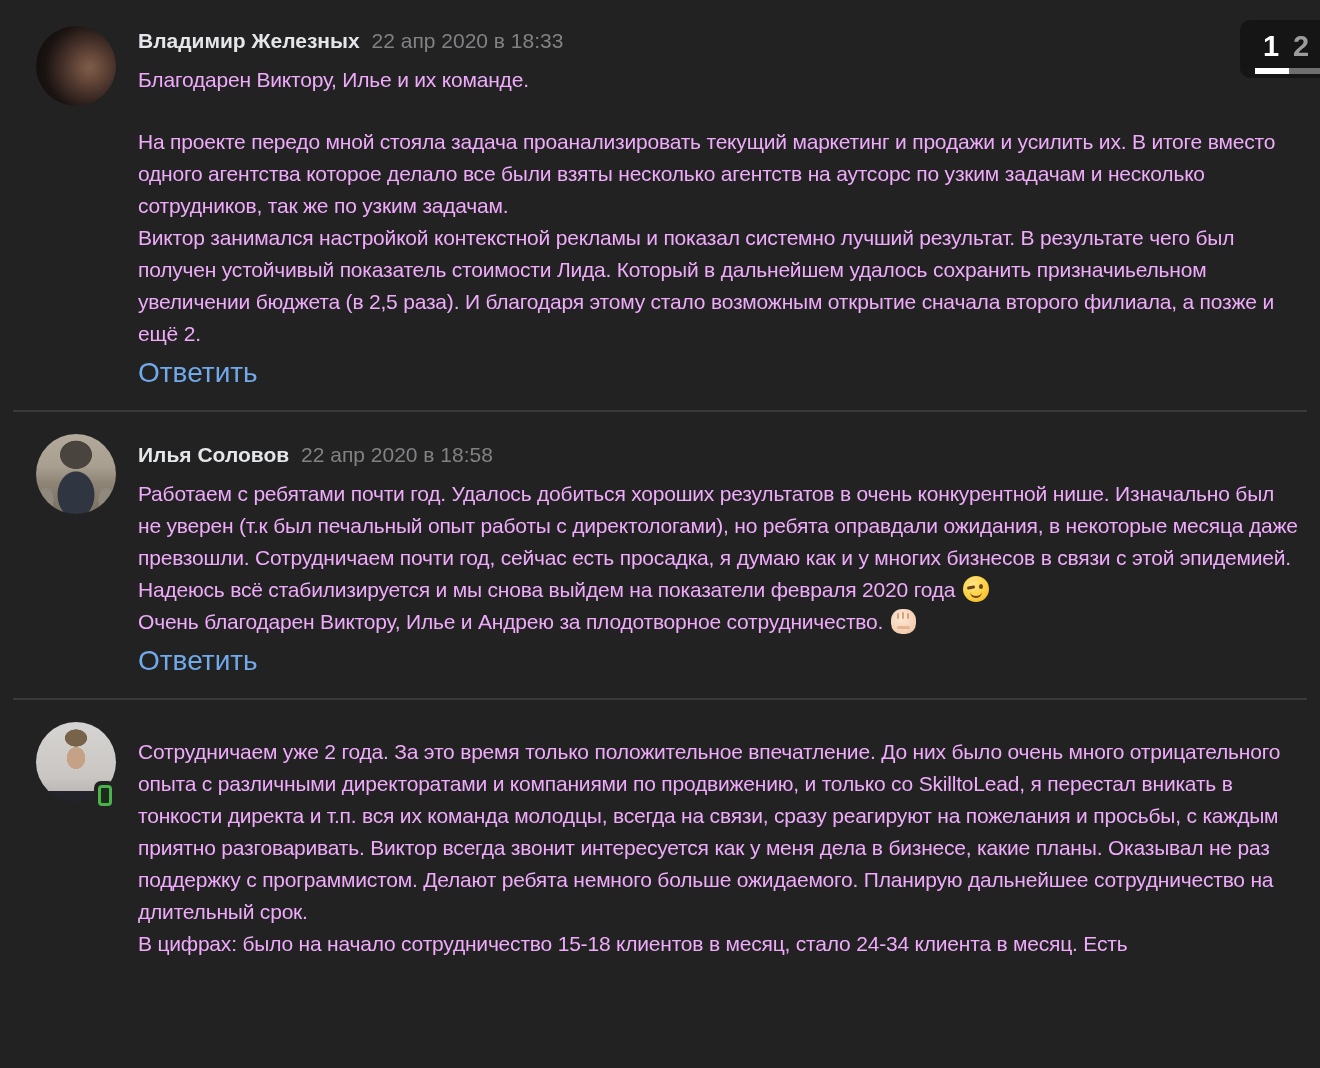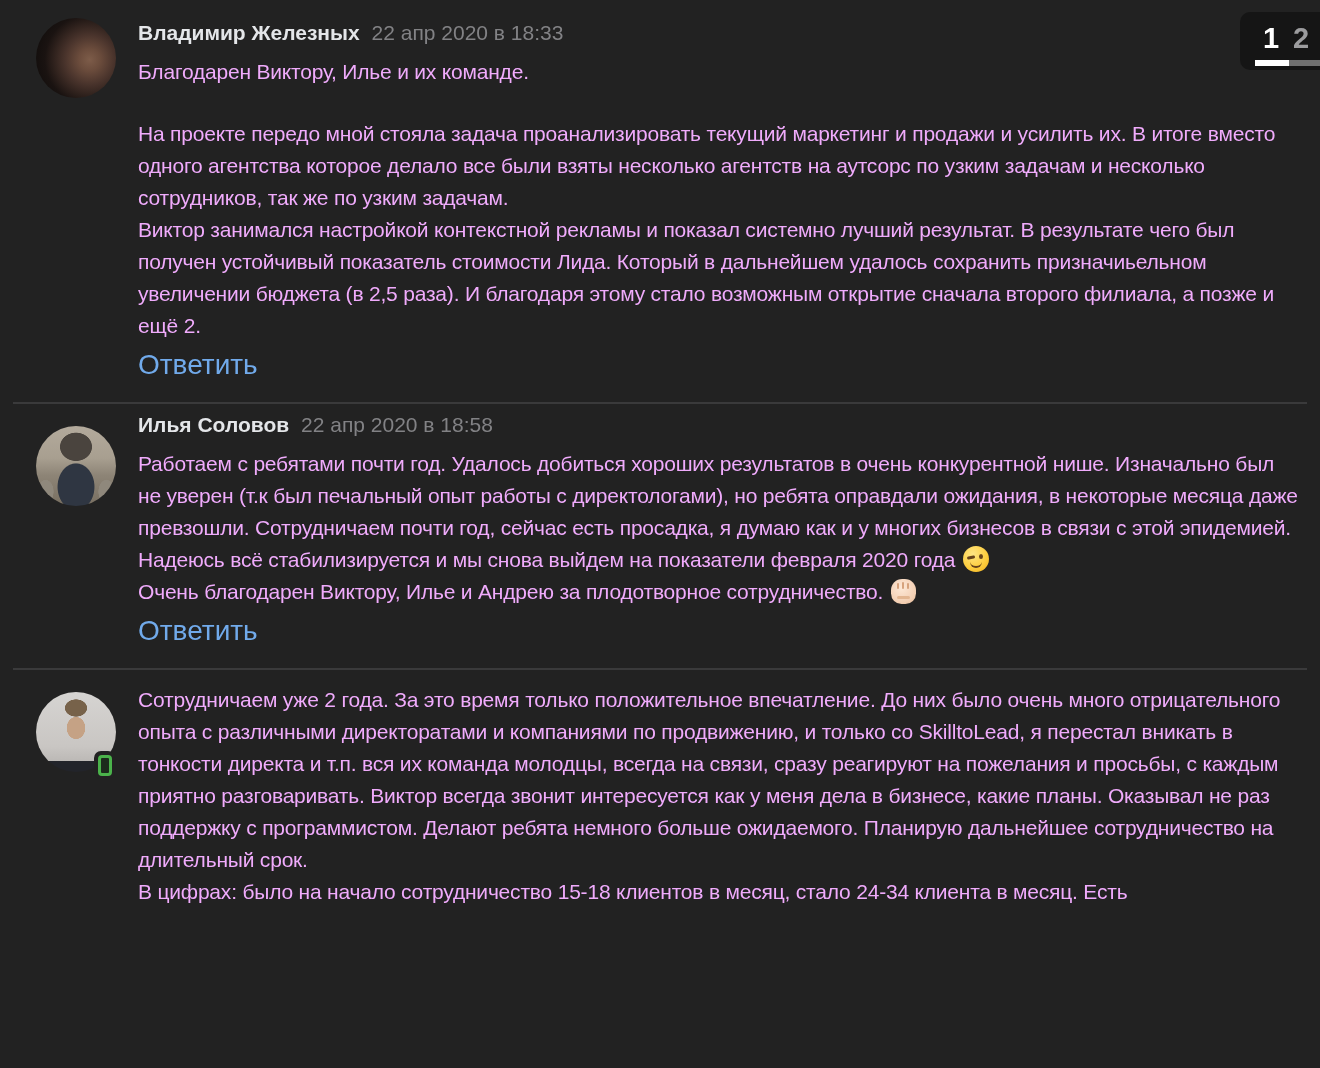--- a/index.html
+++ b/index.html
@@ -3,25 +3,25 @@
 <meta charset="utf-8">
 <style>
   * { margin:0; padding:0; box-sizing:border-box; }
   html,body { width:1320px; height:1068px; overflow:hidden; }
   body {
     background:#222222;
     font-family:"Liberation Sans","DejaVu Sans",sans-serif;
     color:#dcdde0;
     position:relative;
   }
-  .comments-page { width:1320px; height:1028px; position:relative; overflow:hidden; }
+  .comments-page { width:1320px; height:1028px; position:relative; overflow:hidden;margin-top:8px; }
 
   
   .comment { position:relative; padding:18px 18px 22px 138px; }
-  .comment.later { padding-top:6px; }
+  .comment.later { padding-top:28px; }
   .avatar {
     position:absolute; left:36px; top:18px;
     width:80px; height:80px; border-radius:50%;
     overflow:visible;
   }
   .comment.later .avatar { top:22px; }
 
   .avatar-1 {
     background: radial-gradient(circle at 67% 52%, #7d5c49 0%, #6b4c3c 16%, #4a342c 36%, #1a1311 66%, #0a0908 100%);
   }

